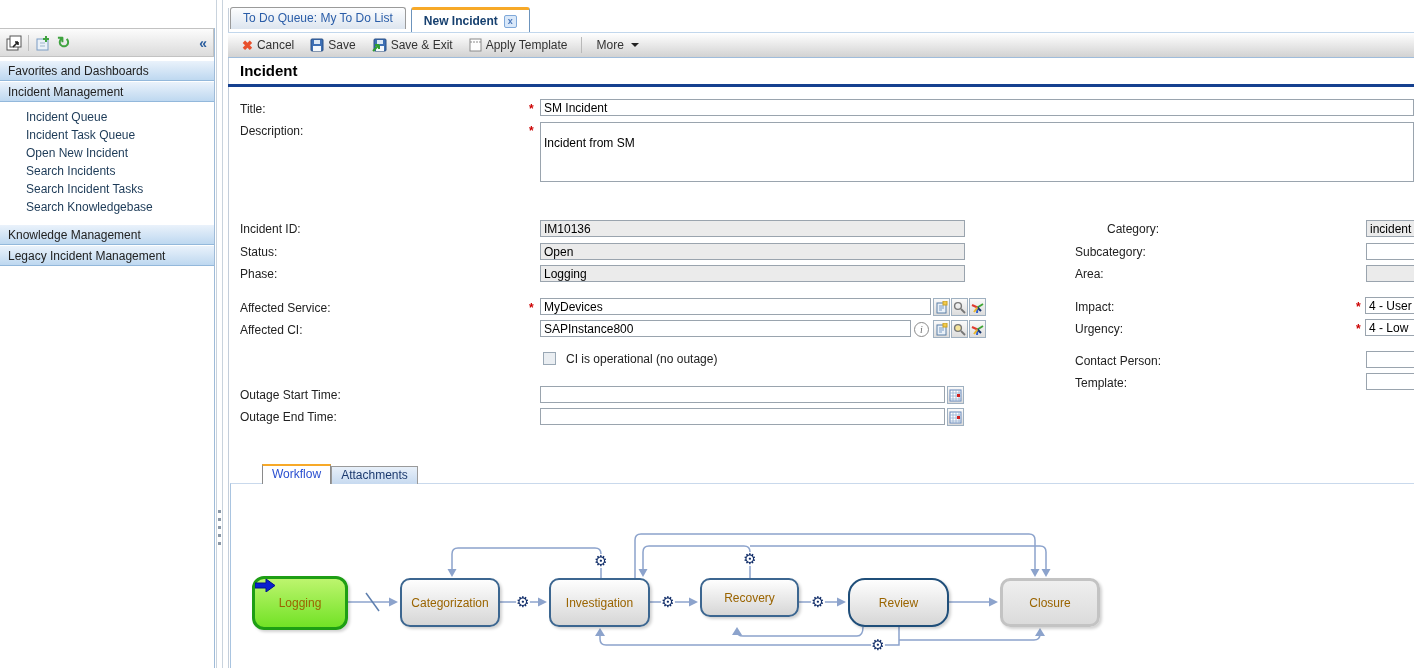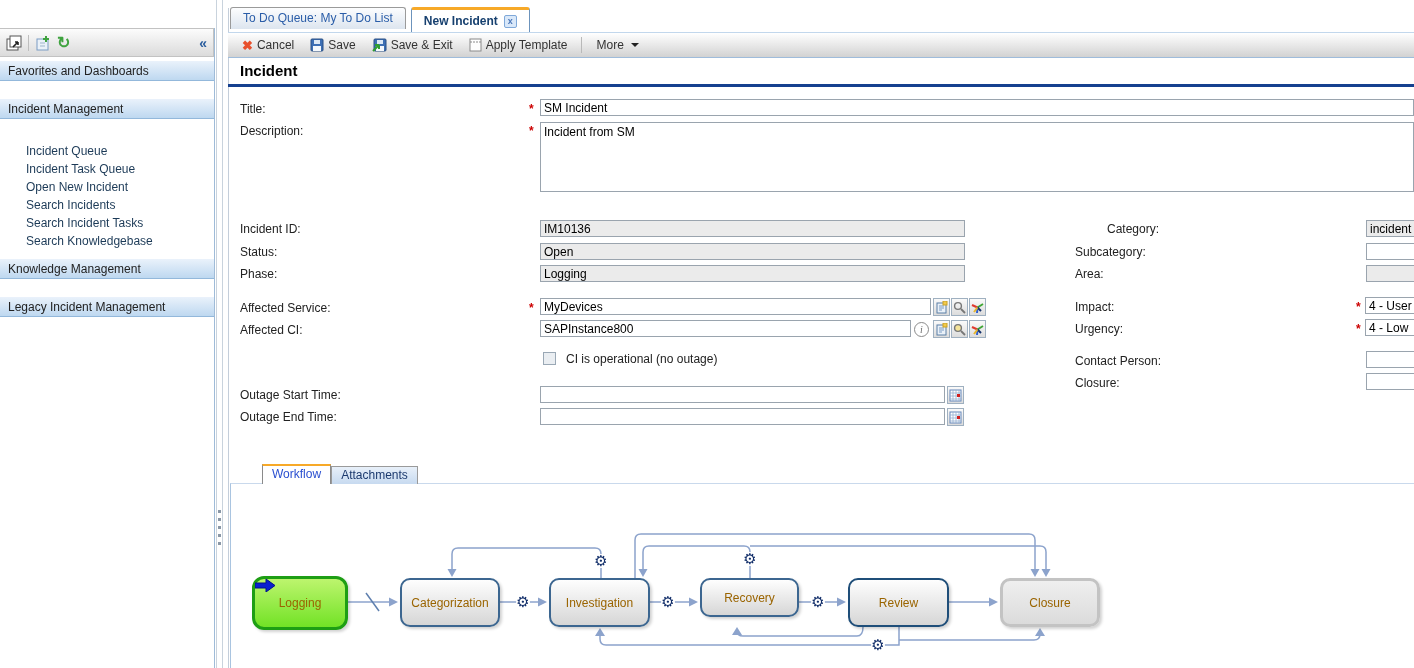--- a/index.html
+++ b/index.html
@@ -14,21 +14,21 @@
                   border:1px solid #C2C2C2; border-left:none; display:flex; align-items:center;
                   padding:0 6px; gap:6px; }
   .side-toolbar .sep { width:1px; height:16px; background:#BEBEBE; }
   .side-toolbar .spacer { flex:1; }
   .collapse-glyph { color:#2B5E9E; font-weight:bold; font-size:14px; cursor:pointer; }
   .refresh-glyph { color:#3FA33F; font-weight:bold; font-size:16px; line-height:14px; cursor:pointer; }
   .accordion { margin-top:3px; }
   .acc-header { height:21px; line-height:20px; padding-left:8px; color:#222;
                 background:linear-gradient(#EAF2FB,#BED8F0);
                 border-top:1px solid #FFFFFF; border-bottom:1px solid #93B8DB;
-                cursor:pointer; margin-bottom:17px; }
+                cursor:pointer; margin-bottom:0; }
   .acc-items { padding:6px 0 8px 0; background:#fff; }
   .acc-item { height:18px; line-height:18px; padding-left:26px; color:#1C3A57; cursor:pointer; white-space:nowrap; }
 
   
   .splitter { position:absolute; left:216px; top:0; width:7px; height:668px; background:#fff;
               border-left:1px solid #C9D3DD; border-right:1px solid #C9D3DD; }
   .splitter .dots { position:absolute; left:1px; top:505px; }
   .splitter .dots i { display:block; width:3px; height:3px; background:#8A97A6; margin:5px 0; }
   .panel-edge { position:absolute; left:228px; top:8px; width:1px; height:660px; background:#C4CEDA; }
 
@@ -57,21 +57,21 @@
   
   .page-title { position:absolute; left:240px; top:62px; font-size:15px; font-weight:bold; color:#000; }
   .title-rule { position:absolute; left:228px; top:84px; right:0; height:3px; background:#15408F; }
 
   
   .flabel { position:absolute; color:#222; white-space:nowrap; }
   .req { position:absolute; color:#CC0000; font-weight:bold; }
   .fin { position:absolute; height:17px; border:1px solid #9AA4AE; background:#fff; font:12px "Liberation Sans",sans-serif;
          padding:0 3px; color:#000; }
   .fin.ro { background:#EBEBEB; }
-  textarea.fin { height:70px; padding-top:2px; resize:none; }
+  textarea.fin { height:60px; padding-top:13px; resize:none; }
   .mini-btn { position:absolute; width:17px; height:18px; border:1px solid #9FB0C0;
               background:linear-gradient(#FAFAFA,#DCDCDC); cursor:pointer; display:flex;
               align-items:center; justify-content:center; }
   .info-badge { position:absolute; width:15px; height:15px; border:1px solid #8A8A8A; border-radius:50%;
                 color:#6B6B6B; font-size:10px; font-style:italic; font-family:"Liberation Serif",serif;
                 text-align:center; line-height:13px; background:#fff; cursor:pointer; }
   .checkbox { position:absolute; width:13px; height:13px; border:1px solid #9AA8B5; background:#EAEEF2; cursor:pointer; }
 
   
   .subtabs { position:absolute; left:230px; top:464px; display:flex; align-items:flex-end; height:20px; }
@@ -80,21 +80,21 @@
   .subtab.active { background:#fff; border:1px solid #8A8A8A; border-bottom:none;
                    border-top:2px solid #F7A928; height:20px; color:#2A4FD0;margin-left:32px; }
   .wf-panel { position:absolute; left:230px; top:483px; right:0; bottom:0; background:#fff;
               border-left:1px solid #A9C4E0; border-top:1px solid #C9D9EC; }
   .wf-canvas { position:absolute; left:230px; top:484px; width:1184px; height:184px; }
   .wf-canvas svg { position:absolute; left:0; top:0; }
   .wf-node { position:absolute; border-radius:10px; display:flex; align-items:center; justify-content:center;
              color:#9A6400; background:linear-gradient(#FEFEFE,#D6D6D6); border:2px solid #3C6690;
              box-shadow:2px 2px 3px rgba(0,0,0,0.18); }
   .wf-node.current { background:linear-gradient(#BDF56E,#72E226); border:3px solid #1E9E14; border-radius:12px; }
-  .wf-node.review { border-color:#1F4E79; }
+  .wf-node.review { border-color:#1F4E79;border-radius:17px; }
   .wf-node.end { border:3px solid #C3C3C3; background:linear-gradient(#EFEFEF,#DBDBDB); }
   .cur-arrow { position:absolute; left:8px; top:7px; }
 </style>
 </head>
 <body>
 
 <div class="sidebar">
   <div class="side-toolbar">
     <svg width="16" height="16">
       <rect x="1" y="4" width="11" height="11" fill="#fff" stroke="#555"></rect>
@@ -290,21 +290,21 @@
 <span class="req" style="left:1356px;top:300px">*</span>
 <input class="fin" style="left: 1365px; top: 297px; width: 121px;" value="4 - User">
 
 <span class="flabel" style="left:1075px;top:322px">Urgency:</span>
 <span class="req" style="left:1356px;top:322px">*</span>
 <input class="fin" style="left: 1365px; top: 319px; width: 121px;" value="4 - Low">
 
 <span class="flabel" style="left:1075px;top:354px">Contact Person:</span>
 <input class="fin" style="left: 1366px; top: 351px; width: 120px;" value="">
 
-<span class="flabel" style="left:1075px;top:376px">Closure:</span>
+<span class="flabel" style="left:1075px;top:376px">Template:</span>
 <input class="fin" style="left: 1366px; top: 373px; width: 120px;" value="">
 
 <div class="wf-panel"></div>
 <div class="subtabs">
   <div class="subtab active">Workflow</div>
   <div class="subtab">Attachments</div>
 </div>
 
 <div class="wf-canvas">
   <svg width="1184" height="184">

